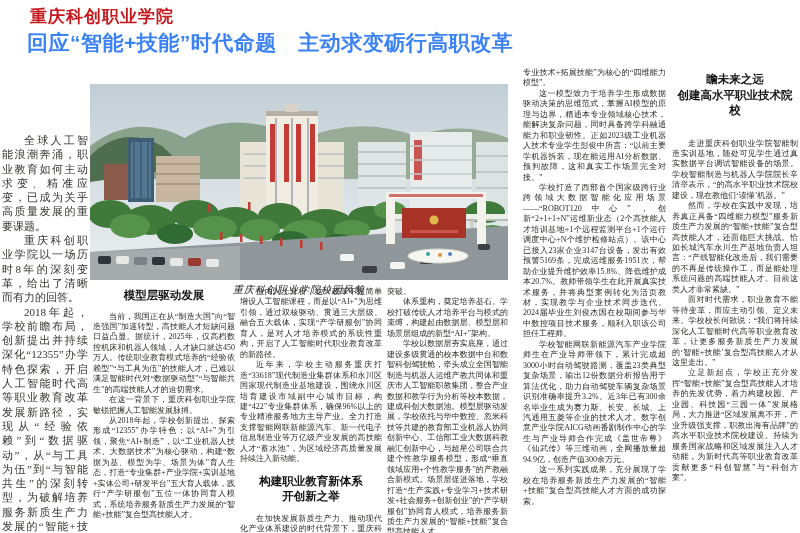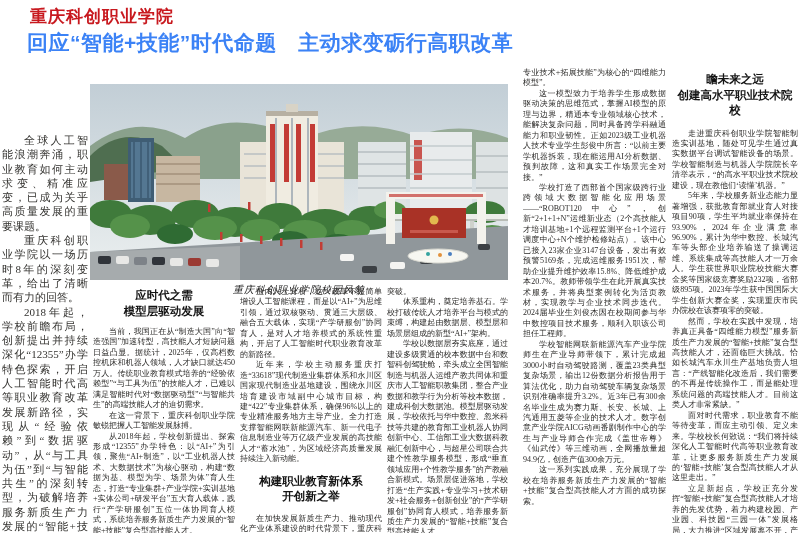--- a/index.html
+++ b/index.html
@@ -28,21 +28,21 @@
   #colA{left:93px;top:287px;width:142px;height:246px}
   #colB{left:240px;top:287px;width:142px;height:246px}
   #colC{left:387px;top:287px;width:121px;height:246px}
   #colD{left:523px;top:68px;width:143px;height:465px}
   #colE{left:672px;top:68px;width:126px;height:465px}
   .sec{font-family:"Liberation Sans",sans-serif;font-weight:700;
        font-size:11.5px;line-height:15.5px;text-align:center;color:#141414;
        margin:6px 0 7px}
   #colA .sec{margin-top:1px;margin-bottom:8px}
   #colB .sec{margin-top:9px;margin-bottom:9px}
-  #colE .sec{margin-top:4px;margin-bottom:10px}
+  #colE .sec{margin-top:4px;margin-bottom:20px}
 </style>
 </head>
 <body>
 
 <div class="page">
 
   <div class="kicker">重庆科创职业学院</div>
   <h1 class="headline">回应“智能+技能”时代命题　主动求变砺行高职改革</h1>
 
   <div class="photo-wrap">
@@ -187,21 +187,20 @@
   <div class="caption">重庆科创职业学院校园风貌</div>
 
   <div class="lede">
     <p>全球人工智能浪潮奔涌，职业教育如何主动求变、精准应变，已成为关乎高质量发展的重要课题。</p>
     <p>重庆科创职业学院以一场历时8年的深刻变革，给出了清晰而有力的回答。</p>
     <p>2018年起，学校前瞻布局，创新提出并持续深化“12355”办学特色探索，开启人工智能时代高等职业教育改革发展新路径，实现从“经验依赖”到“数据驱动”，从“与工具为伍”到“与智能共生”的深刻转型，为破解培养服务新质生产力发展的“智能+技能”复合型高技能人才培养难题，贡献了具有借鉴意义的“科创方案”。</p>
   </div>
 
   <div class="col" id="colA">
     <div class="sec">
-      <div>应时代之需</div>
       <div>模型层驱动发展</div>
     </div>
     <p>当前，我国正在从“制造大国”向“智造强国”加速转型，高技能人才短缺问题日益凸显。据统计，2025年，仅高档数控机床和机器人领域，人才缺口就达450万人。传统职业教育模式培养的“经验依赖型”“与工具为伍”的技能人才，已难以满足智能时代对“数据驱动型”“与智能共生”的高端技能人才的迫切需求。</p>
     <p>在这一背景下，重庆科创职业学院敏锐把握人工智能发展脉搏。</p>
     <p>从2018年起，学校创新提出、探索形成“12355”办学特色：以“AI+”为引领，聚焦“AI+制造”，以“工业机器人技术、大数据技术”为核心驱动，构建“数据为基、模型为学、场景为体”育人生态，打造“专业集群+产业学院+实训基地+实体公司+研发平台”五大育人载体，践行“产学研服创”五位一体协同育人模式，系统培养服务新质生产力发展的“智能+技能”复合型高技能人才。</p>
   </div>
 
   <div class="col" id="colB">
     <p>业内人士分析，这一改革不是简单增设人工智能课程，而是以“AI+”为思维引领，通过双核驱动、贯通三大层级、融合五大载体，实现“产学研服创”协同育人，是对人才培养模式的系统性重构，开启了人工智能时代职业教育改革的新路径。</p>
     <p>近年来，学校主动服务重庆打造“33618”现代制造业集群体系和永川区国家现代制造业基地建设，围绕永川区培育建设市域副中心城市目标，构建“422”专业集群体系，确保96%以上的专业精准服务地方主导产业。全力打造支撑智能网联新能源汽车、新一代电子信息制造业等万亿级产业发展的高技能人才“蓄水池”，为区域经济高质量发展持续注入新动能。</p>
@@ -226,20 +225,19 @@
     <p>学校智能网联新能源汽车产业学院师生在产业导师带领下，累计完成超3000小时自动驾驶路测，覆盖23类典型复杂场景，输出12份数据分析报告用于算法优化，助力自动驾驶车辆复杂场景识别准确率提升3.2%。近3年已有300余名毕业生成为赛力斯、长安、长城、上汽通用五菱等企业的技术人才。数字创意产业学院AICG动画番剧制作中心的学生与产业导师合作完成《盖世帝尊》《仙武传》等三维动画，全网播放量超94.9亿，创造产值300余万元。</p>
     <p>这一系列实践成果，充分展现了学校在培养服务新质生产力发展的“智能+技能”复合型高技能人才方面的成功探索。</p>
   </div>
 
   <div class="col" id="colE">
     <div class="sec">
       <div>瞻未来之远</div>
       <div>创建高水平职业技术院校</div>
     </div>
     <p>走进重庆科创职业学院智能制造实训基地，随处可见学生通过真实数据平台调试智能设备的场景。学校智能制造与机器人学院院长辛清举表示，“的高水平职业技术院校建设，现在教他们‘读懂’机器。”</p>
-    <p>5年来，学校服务新业态能力显著增强，获批教育部就业育人对接项目90项，学生平均就业率保持在93.90%，2024年企业满意率96.90%，累计为华中数控、长城汽车等头部企业培养输送了操调运维、系统集成等高技能人才一万余人。学生获世界职业院校技能大赛金奖等国家级竞赛奖励232项，省部级895项。2023年学生获中国国际大学生创新大赛金奖，实现重庆市民办院校在该赛项零的突破。</p>
     <p>然而，学校在实践中发现，培养真正具备“四维能力模型”服务新质生产力发展的“智能+技能”复合型高技能人才，还面临巨大挑战。恰如长城汽车永川生产基地负责人坦言：“产线智能化改造后，我们需要的不再是传统操作工，而是能处理系统问题的高端技能人才。目前这类人才非常紧缺。”</p>
     <p>面对时代需求，职业教育不能等待变革，而应主动引领、定义未来。学校校长何敚说：“我们将持续深化人工智能时代高等职业教育改革，让更多服务新质生产力发展的‘智能+技能’复合型高技能人才从这里走出。”</p>
     <p>立足新起点，学校正充分发挥“智能+技能”复合型高技能人才培养的先发优势，着力构建校园、产业园、科技园“三园一体”发展格局，大力推进“区域发展离不开，产业升级强支撑，职教出海有品牌”的高水平职业技术院校建设。持续为服务国家战略和区域发展注入人才动能，为新时代高等职业教育改革贡献更多“科创智慧”与“科创方案”。</p>
 
   </div>
 
 </div>
 
 </body></html>

